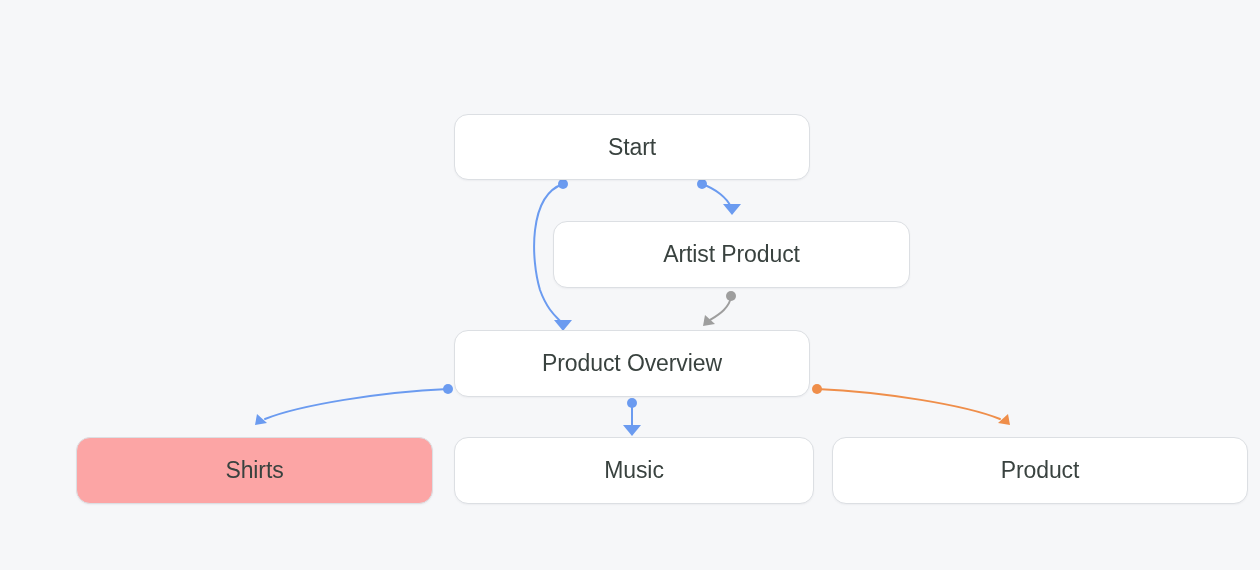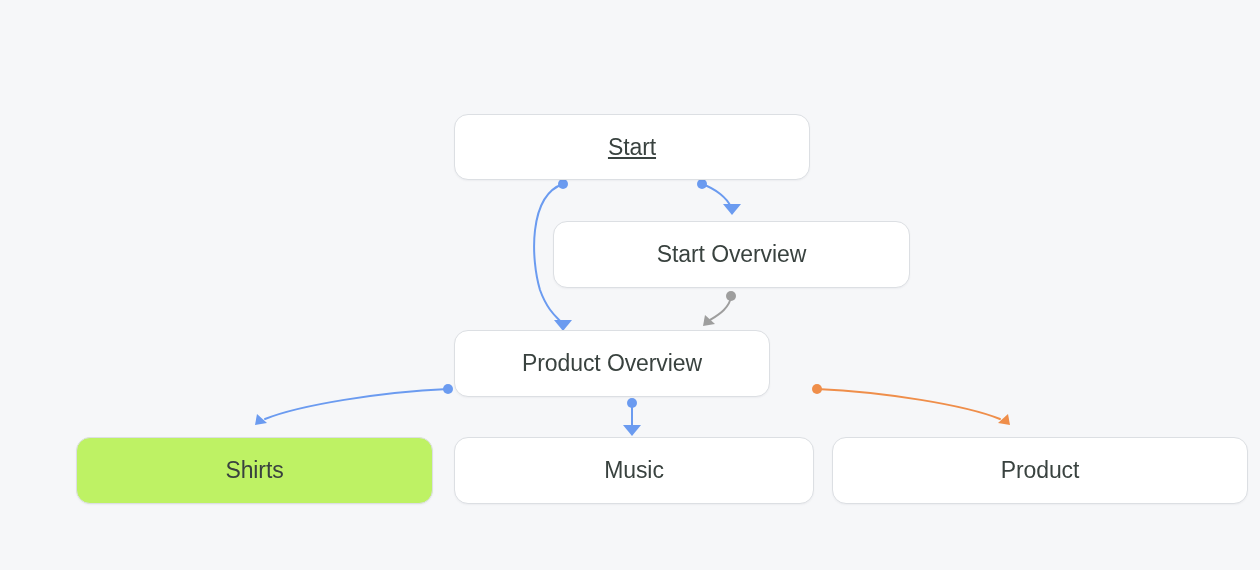--- a/index.html
+++ b/index.html
@@ -94,29 +94,29 @@
       </g>
       <g>
         <path class="edge-path" d="M 817 389 C 885 392 965 405 1000 419" stroke="#ef8e4a"></path>
         <circle class="edge-dot" cx="817" cy="389" r="5" fill="#ef8e4a"></circle>
         <polygon class="edge-arrow" points="1008,414 998,423 1010,425" fill="#ef8e4a"></polygon>
       </g>
     </svg>
 
   <div id="node-layer">
       <div class="node" style="left: 454px; top: 114px; width: 356px; height: 66px; background: rgb(255, 255, 255); border-color: rgb(220, 223, 227);">
-        <span class="node-label" style="color: rgb(57, 66, 63); text-decoration: underline;">Start</span>
+        <span class="node-label" style="color: rgb(57, 66, 63);">Start</span>
       </div>
       <div class="node" style="left: 553px; top: 221px; width: 357px; height: 67px; background: rgb(255, 255, 255); border-color: rgb(220, 223, 227);">
-        <span class="node-label" style="color: rgb(57, 66, 63);">Start Overview</span>
+        <span class="node-label" style="color: rgb(57, 66, 63);">Artist Product</span>
       </div>
-      <div class="node" style="left: 454px; top: 330px; width: 316px; height: 67px; background: rgb(255, 255, 255); border-color: rgb(220, 223, 227);">
+      <div class="node" style="left: 454px; top: 330px; width: 356px; height: 67px; background: rgb(255, 255, 255); border-color: rgb(220, 223, 227);">
         <span class="node-label" style="color: rgb(57, 66, 63);">Product Overview</span>
       </div>
-      <div class="node" style="left: 76px; top: 437px; width: 357px; height: 67px; background: #bef264; border-color: rgb(220, 223, 227);">
+      <div class="node" style="left: 76px; top: 437px; width: 357px; height: 67px; background: #fca5a5; border-color: rgb(220, 223, 227);">
         <span class="node-label" style="color: rgb(57, 66, 63);">Shirts</span>
       </div>
       <div class="node" style="left: 454px; top: 437px; width: 360px; height: 67px; background: rgb(255, 255, 255); border-color: rgb(220, 223, 227);">
         <span class="node-label" style="color: rgb(57, 66, 63);">Music</span>
       </div>
       <div class="node" style="left: 832px; top: 437px; width: 416px; height: 67px; background: rgb(255, 255, 255); border-color: rgb(220, 223, 227);">
         <span class="node-label" style="color: rgb(57, 66, 63);">Product</span>
       </div>
     </div>
 

